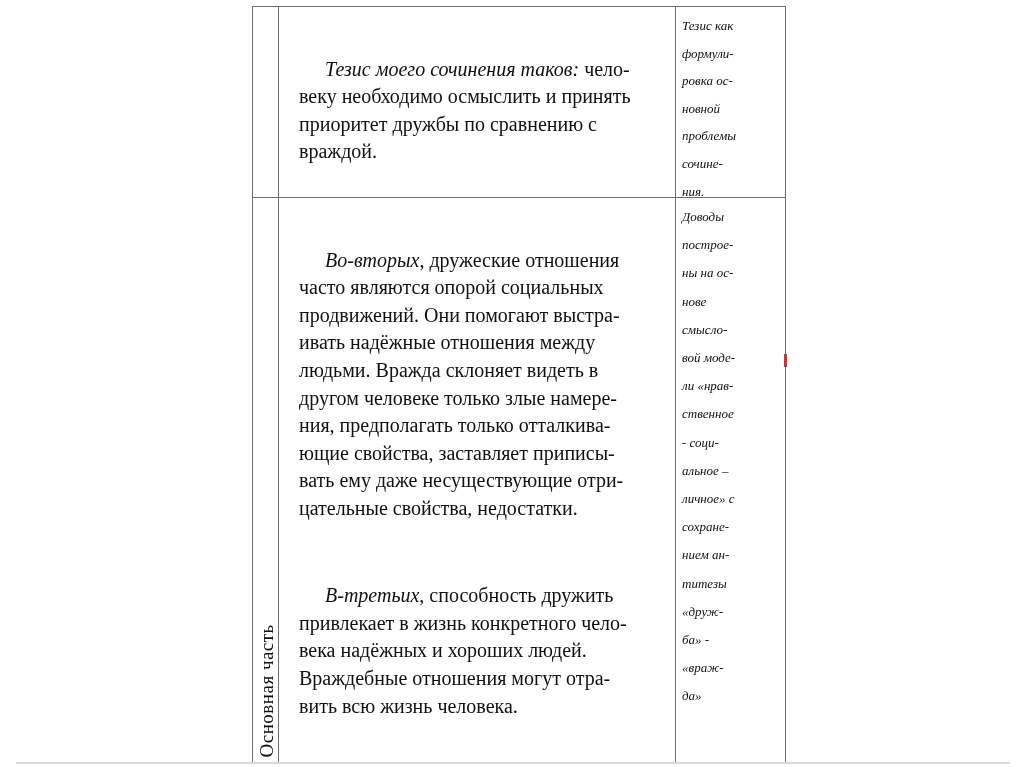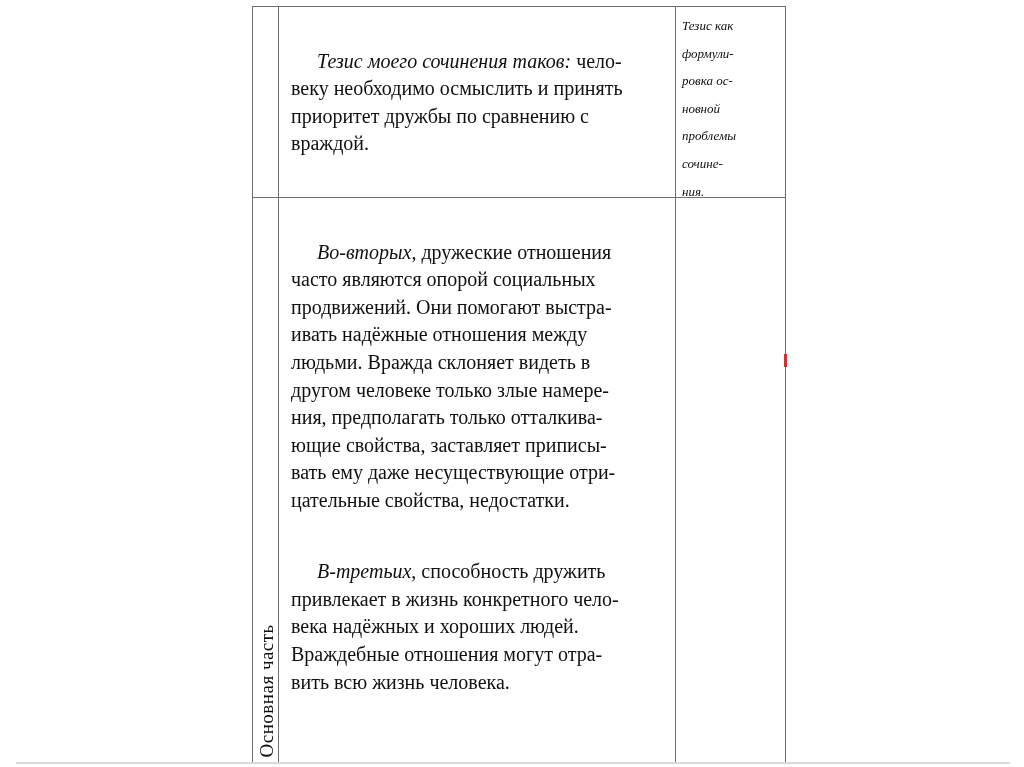--- a/index.html
+++ b/index.html
@@ -40,21 +40,21 @@
   .c-label { border-right: 1px solid #6e6e6e; }
   .c-main  { border-right: 1px solid #6e6e6e; }
   .r-top   { border-bottom: 1px solid #6e6e6e; }
   .main-text {
     padding: 5px 2px 0 4px;
     font-size: 20px;
     line-height: 27.6px;
     white-space: pre-line;
   }
   .main-text p {
-    margin: 8px;
+    margin: 16px;
     text-indent: 26px;
   }
   .lead { font-style: italic; }
   .note-text {
     padding: 5px 2px 0 6px;
     font-size: 13px;
     line-height: 27.6px;
     font-style: italic;
     white-space: pre-line;
   }
@@ -132,19 +132,39 @@
 вать ему даже несуществующие отри-
 цательные свойства, недостатки.</span></p>
         <p><span class="lead">В-третьих</span><span>, способность дружить
 привлекает в жизнь конкретного чело-
 века надёжных и хороших людей.
 Враждебные отношения могут отра-
 вить всю жизнь человека.</span></p>
       </div>
     </div>
 
+    <div class="cell r-bottom">
+      <div class="note-text">Доводы
+построе-
+ны на ос-
+нове
+смысло-
+вой моде-
+ли «нрав-
+ственное
+- соци-
+альное –
+личное» с
+сохране-
+нием ан-
+титезы
+«друж-
+ба» -
+«враж-
+да»</div>
+    </div>
 
   </div>
 
   <div class="red-mark"></div>
   <div class="page-bottom-line"></div>
 
 </div>
 
 </body></html>

